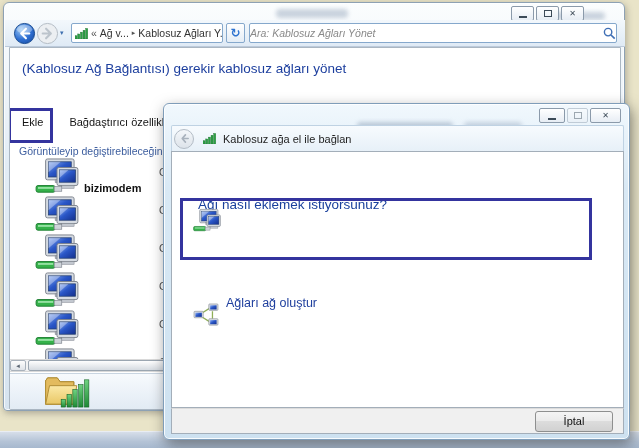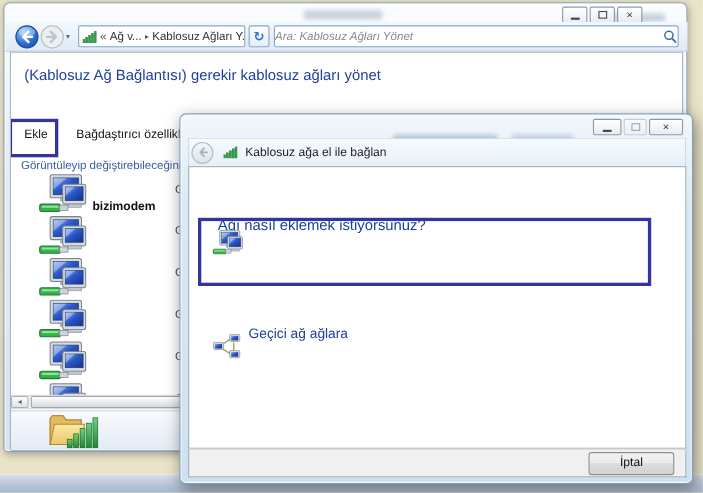--- a/index.html
+++ b/index.html
@@ -406,21 +406,21 @@
       <svg class="opt-icon">
           <use href="#ic-netpc"></use>
         </svg>
     </div>
 
     <div class="option opt-adhoc">
       <svg class="opt-icon" style="top:10px; width:26px; height:24px;">
           <use href="#ic-adhoc"></use>
         </svg>
       <div class="opt-text">
-        <div class="opt-title">Geçici ağ ağlara</div>
+        <div class="opt-title">Ağları ağ oluştur</div>
       </div>
     </div>
   </div>
 
   <div class="dlg-footer">
     <button class="btn-cancel">İptal</button>
   </div>
 </div>
 
 <div class="taskband"></div>

